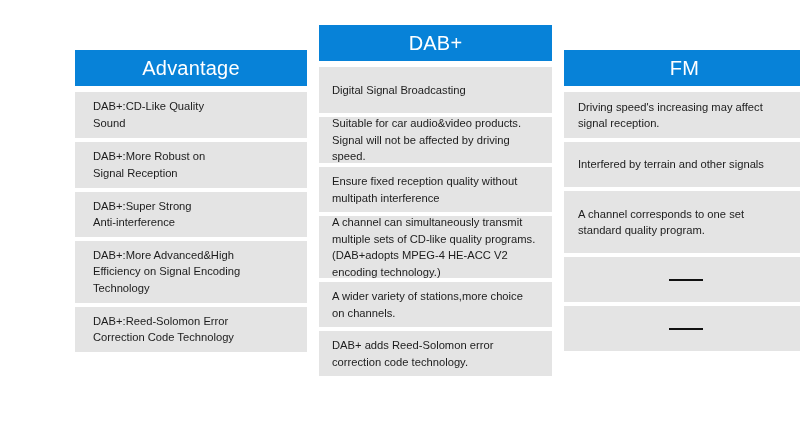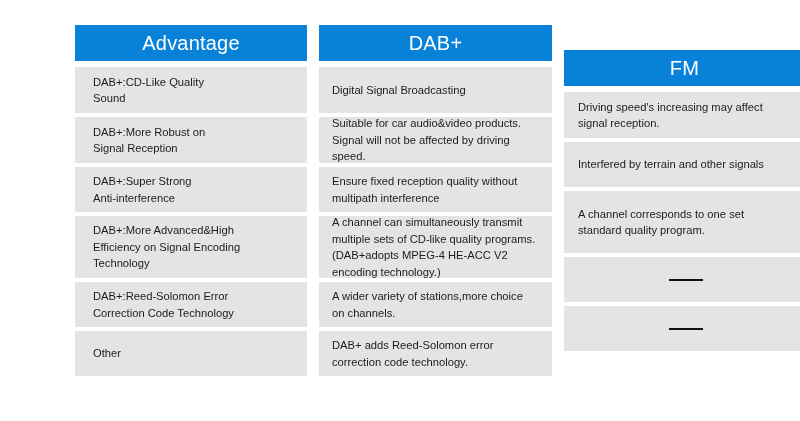--- a/index.html
+++ b/index.html
@@ -119,23 +119,20 @@
         </div>
       <div class="cell h4">
           <span class="cell-text">DAB+:More Advanced&amp;High
 Efficiency on Signal Encoding
 Technology</span>
         </div>
       <div class="cell h5">
           <span class="cell-text">DAB+:Reed-Solomon Error
 Correction Code Technology</span>
         </div>
-      <div class="cell h6">
-          <span class="cell-text">Other</span>
-        </div>
     </div>
   </div>
 
   <div class="column col-dabplus">
     <div class="col-header">DAB+</div>
     <div class="cells">
       <div class="cell h1">
           <span class="cell-text">Digital Signal Broadcasting</span>
         </div>
       <div class="cell h2">

